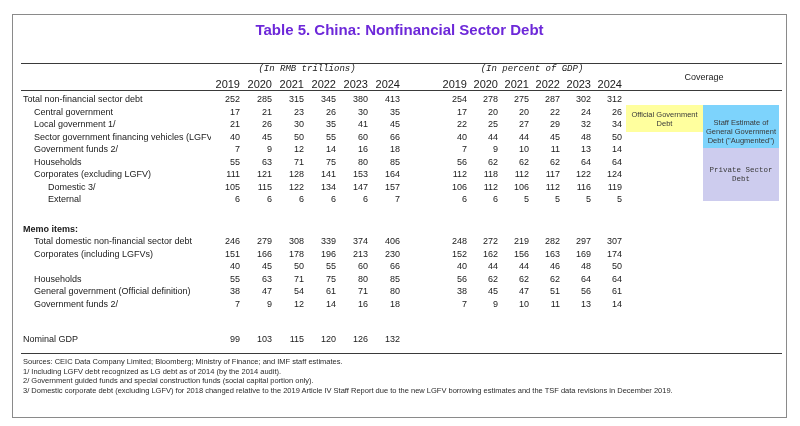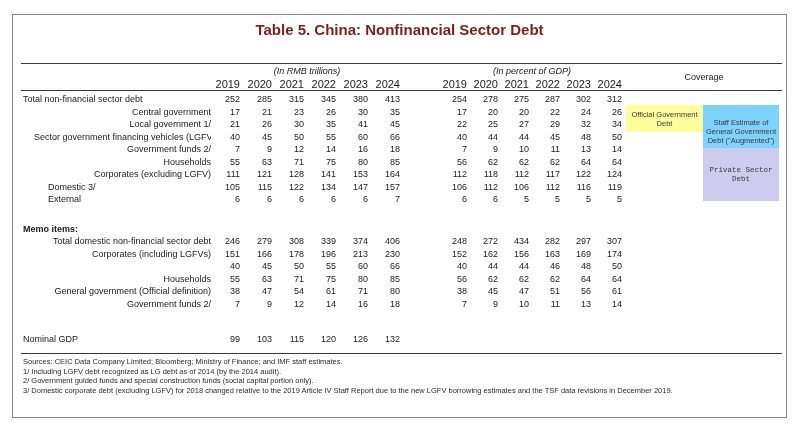--- a/index.html
+++ b/index.html
@@ -12,59 +12,59 @@
     border:1px solid #8a8a8a;background:#fff;
   }
   .title{
     position:absolute;left:0;top:6px;width:100%;text-align:center;
     font-size:15px;font-weight:bold;color:#2e74b5;
   }
   .rule{position:absolute;left:8px;width:761px;height:1px;background:#3a3a3a;}
   .rule.top{top:48px;}
   .rule.head{top:75px;}
   .rule.bottom{top:338px;}
-  .hdr-units{position:absolute;left:8px;top:49px;width:761px;display:flex;height:13px;align-items:center;}
+  .hdr-units{position:absolute;left:8px;top:49px;width:761px;display:flex;height:13px;align-items:flex-start;font-family:Liberation Mono, monospace;}
   .hdr-years{position:absolute;left:8px;top:62px;width:761px;display:flex;height:13px;align-items:center;}
   .cell{flex:0 0 auto;}
   .labelcol{width:190px;}
   .numcol{width:32px;text-align:right;padding-right:3px;box-sizing:border-box;}
   .numcol.gdp{width:31px;}
   .gapcol{width:36px;}
   .unitspan{text-align:center;font-style:italic;font-size:9px;}
   .unitspan.rmb{width:192px;}
   .unitspan.gdp{width:186px;}
   .coverage-hdr{
     position:absolute;left:612px;top:49px;width:158px;height:26px;
     display:flex;align-items:center;justify-content:center;font-size:9px;
   }
   .tbody{position:absolute;left:8px;top:78px;width:761px;font-size:9px;}
   .trow{display:flex;height:12.5px;align-items:center;}
   .trow .label{width:190px;white-space:nowrap;overflow:hidden;}
   .trow.bold{font-weight:bold;}
   .ind0{padding-left:2px;box-sizing:border-box;}
-  .ind1{padding-left:13px;box-sizing:border-box;text-align:right;}
+  .ind1{padding-left:13px;box-sizing:border-box;}
   .ind2{padding-left:27px;box-sizing:border-box;}
   .spacer1{height:17px;}
   .spacer2{height:23px;}
   .years-cells{font-size:11px;}
   .covbox{
     position:absolute;display:flex;align-items:center;justify-content:flex-end;
     text-align:center;font-size:7.5px;line-height:1.2;color:#3a3a3a;padding:1px;box-sizing:border-box;
   }
   .covbox.yellow{left:613px;top:90px;width:77px;height:27px;}
   .covbox.pink{left:690px;top:90px;width:76px;height:53px;}
   .covbox.lavender{left:690px;top:133px;width:76px;height:53px;font-family:Liberation Mono, monospace;}
   .footnotes{position:absolute;left:10px;top:342px;width:750px;font-size:7.5px;line-height:9.5px;color:#2a2a2a;}
 </style>
 </head>
 <body>
 
 <div class="frame">
 
-  <div class="title" style="color: #7f1d1d;">Table 5. China: Nonfinancial Sector Debt</div>
+  <div class="title" style="color: #6d28d9;">Table 5. China: Nonfinancial Sector Debt</div>
 
   <div class="rule top"></div>
 
   <div class="hdr-units">
     <div class="cell labelcol"></div>
     <div class="cell unitspan rmb">(In RMB trillions)</div>
     <div class="cell gapcol"></div>
     <div class="cell unitspan gdp">(In percent of GDP)</div>
   </div>
 
@@ -245,21 +245,21 @@
           <div class="cell label ind1">Total domestic non-financial sector debt</div>
           <div class="cell numcol">246</div>
           <div class="cell numcol">279</div>
           <div class="cell numcol">308</div>
           <div class="cell numcol">339</div>
           <div class="cell numcol">374</div>
           <div class="cell numcol">406</div>
           <div class="cell gapcol"></div>
           <div class="cell numcol gdp">248</div>
           <div class="cell numcol gdp">272</div>
-          <div class="cell numcol gdp">434</div>
+          <div class="cell numcol gdp">219</div>
           <div class="cell numcol gdp">282</div>
           <div class="cell numcol gdp">297</div>
           <div class="cell numcol gdp">307</div>
         </div>
         <div class="trow">
           <div class="cell label ind1">Corporates (including LGFVs)</div>
           <div class="cell numcol">151</div>
           <div class="cell numcol">166</div>
           <div class="cell numcol">178</div>
           <div class="cell numcol">196</div>

